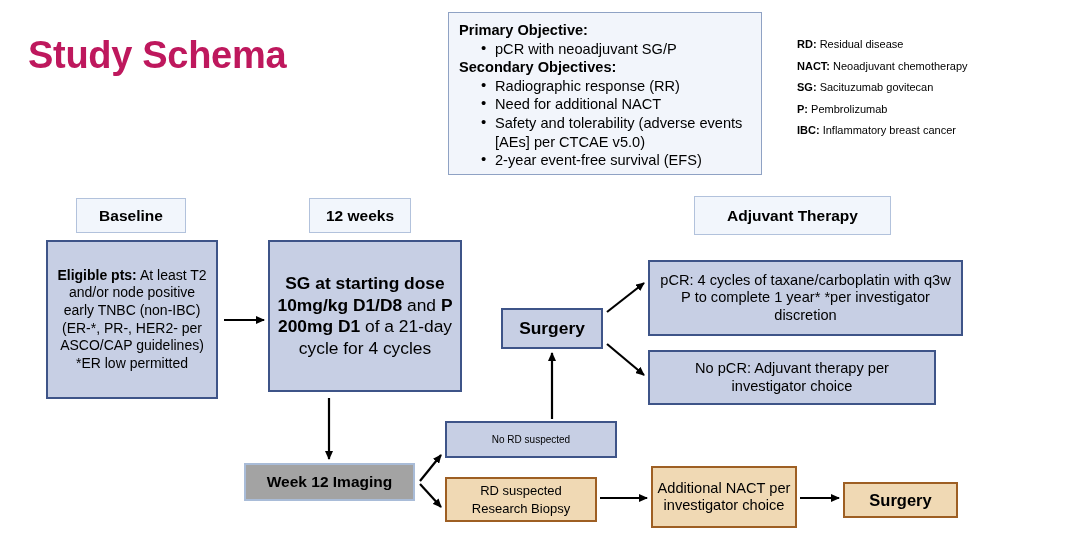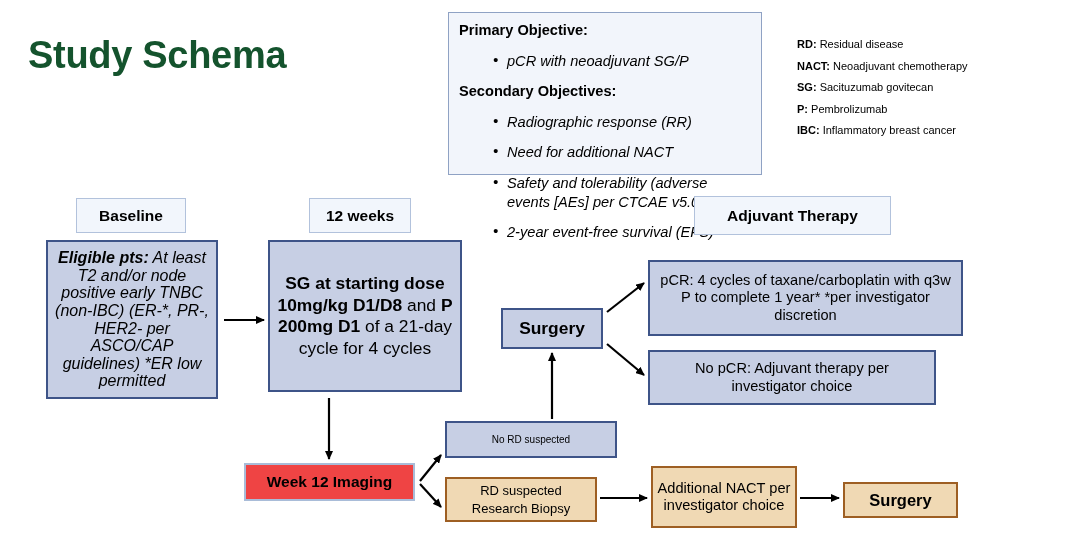--- a/index.html
+++ b/index.html
@@ -16,21 +16,21 @@
     overflow: hidden;
   }
 
   .abs { position: absolute; box-sizing: border-box; }
 
   
   #page-title {
     left: 28px; top: 34px;
     font-size: 38px;
     font-weight: bold;
-    color: #14532d;
+    color: #be185d;
     letter-spacing: -0.3px;
     white-space: nowrap;
   }
 
   
   #objectives-panel {
     left: 448px; top: 12px;
     width: 314px; height: 163px;
     background: #f2f5fb;
     border: 1.5px solid #8fa2c4;
@@ -40,22 +40,21 @@
   }
   .obj-heading { font-weight: bold; }
   .obj-list {
     list-style: none;
     margin: 0;
     padding: 0 0 0 22px;
   }
   .obj-list li {
     position: relative;
     padding-left: 14px;
-    margin: 12px;
-    font-style: italic;
+    margin: 0;
   }
   .obj-list li::before {
     content: "\2022";
     position: absolute;
     left: 0; top: -1px;
     font-size: 15px;
   }
 
   
   #abbrev-legend {
@@ -83,41 +82,40 @@
   
   .box-blue {
     background: #c7cfe4;
     border: 2px solid #3e5488;
     display: flex;
     align-items: center;
     justify-content: center;
     text-align: center;
   }
   .box-pale {
-    background: #ef4444;
+    background: #a3a3a3;
     border: 2px solid #a9bcd8;
     display: flex;
     align-items: center;
     justify-content: center;
     text-align: center;
   }
   .box-tan {
     background: #f0d9b4;
     border: 2px solid #9e5f23;
     display: flex;
     align-items: center;
     justify-content: center;
     text-align: center;
   }
 
   #box-eligible {
     left: 46px; top: 240px; width: 172px; height: 159px;
-    font-size: 16px; line-height: 17.6px;
+    font-size: 14px; line-height: 17.6px;
     padding: 2px 4px;
-    font-style: italic;
   }
   #box-eligible b { font-weight: bold; }
 
   #box-treatment {
     left: 268px; top: 240px; width: 194px; height: 152px;
     font-size: 17.4px; line-height: 21.5px;
     padding: 2px 6px;
   }
   #box-treatment b { font-weight: bold; }
 

